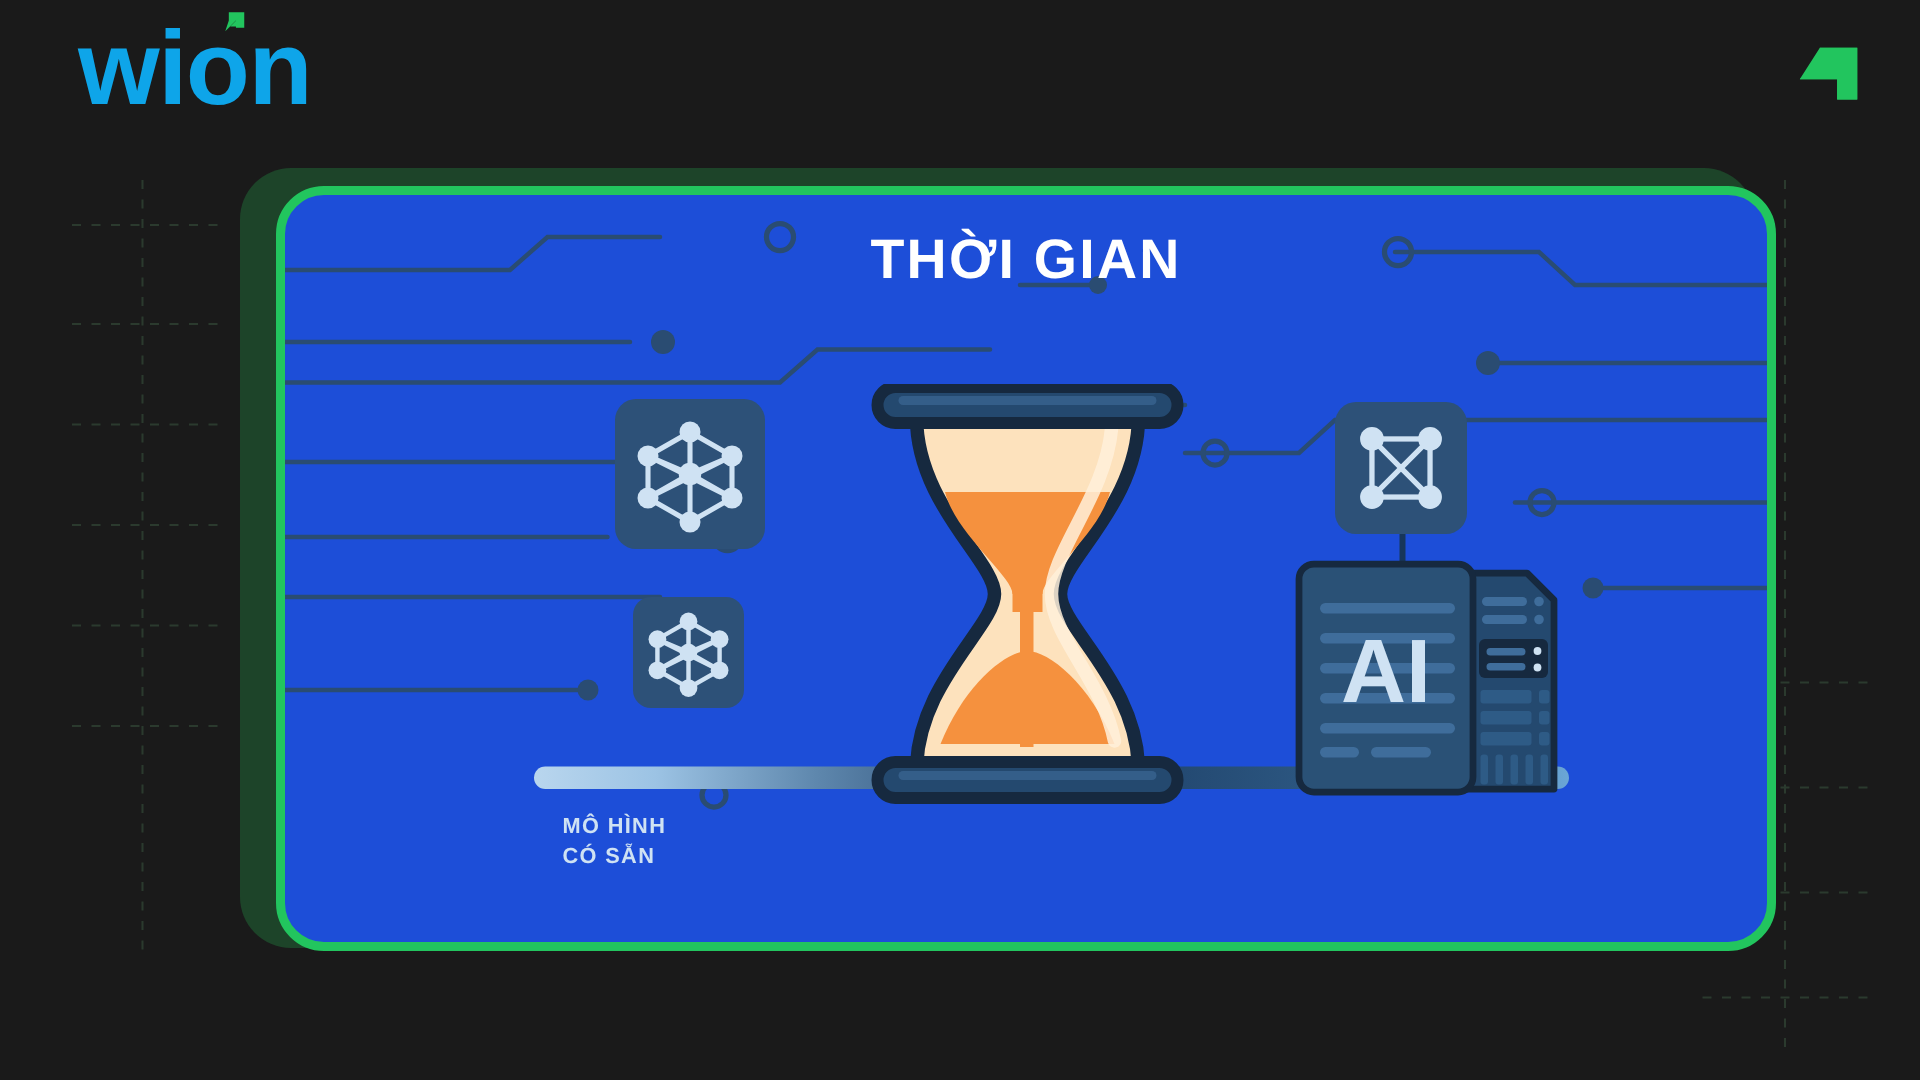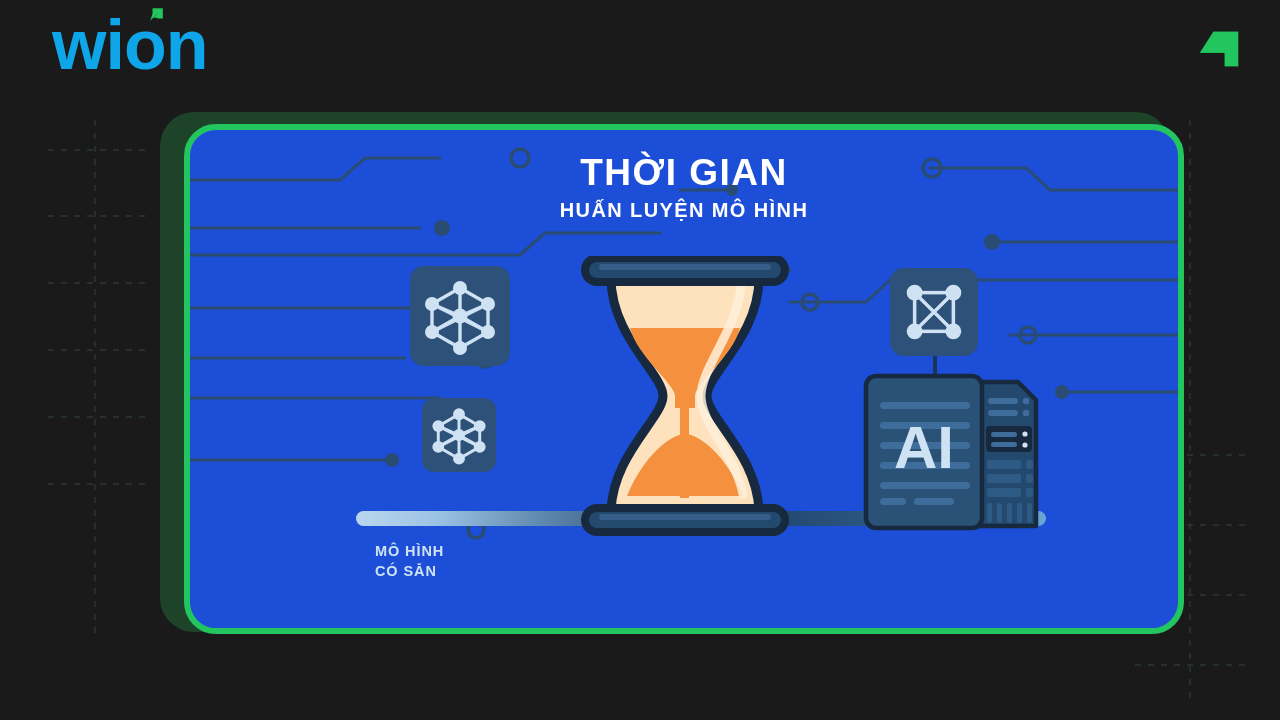--- a/index.html
+++ b/index.html
@@ -167,21 +167,20 @@
         <circle cx="295" cy="228" r="9"></circle>
         <circle cx="286" cy="400" r="8"></circle>
         <circle cx="742" cy="38" r="9"></circle>
         <circle cx="838" cy="205" r="8"></circle>
         <circle cx="620" cy="172" r="8"></circle>
       </g>
     </svg>
 
     <div class="title-block">
       <div class="title-main">THỜI GIAN</div>
-      <div class="title-sub">HUẤN LUYỆN MÔ HÌNH</div>
     </div>
 
     <div class="tile tile-net-1">
       <svg width="100" height="100" viewBox="0 0 100 100">
         <g stroke="#cfe2f3" stroke-width="3.4" fill="none">
           <path d="M50 22 L22 38 L22 66 L50 82 L78 66 L78 38 Z"></path>
           <path d="M50 22 L50 50 M22 38 L50 50 M78 38 L50 50 M22 66 L50 50 M78 66 L50 50 M50 82 L50 50"></path>
           <path d="M22 38 L78 66 M78 38 L22 66"></path>
         </g>
         <g fill="#cfe2f3">

